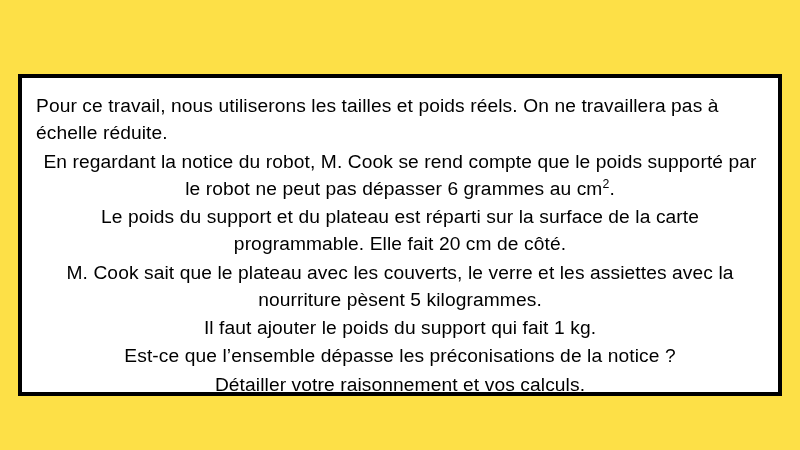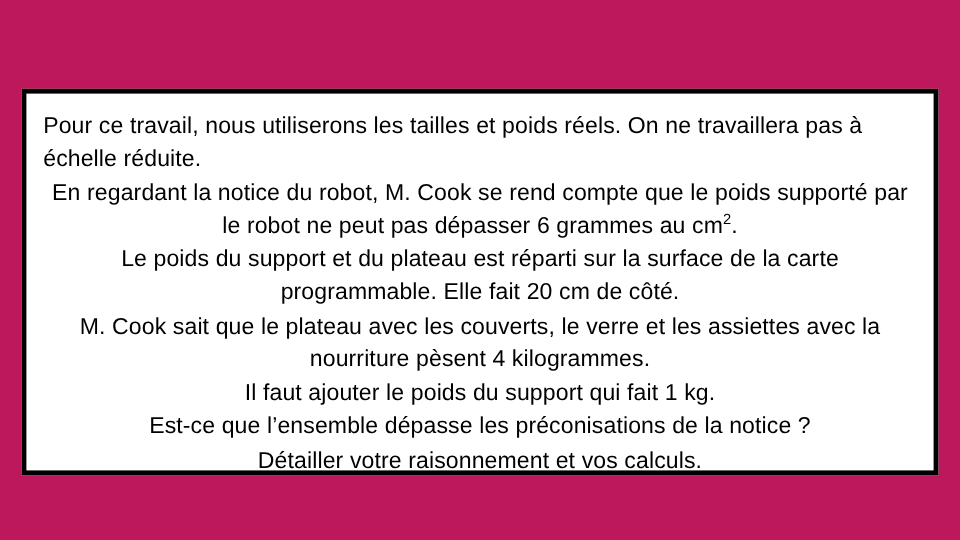--- a/index.html
+++ b/index.html
@@ -10,21 +10,21 @@
     width: 800px;
     height: 450px;
     background: #ffffff;
     font-family: "Liberation Sans", sans-serif;
     overflow: hidden;
   }
   #page {
     position: relative;
     width: 800px;
     height: 450px;
-    background: #be185d;
+    background: #fde047;
   }
   .exercise-box {
     position: absolute;
     left: 18px;
     top: 74px;
     width: 764px;
     height: 322px;
     box-sizing: border-box;
     border: 4px solid #000000;
     background: #ffffff;
@@ -54,21 +54,21 @@
 <div id="page">
 
   <div class="exercise-box">
 
     <p class="para">Pour ce travail, nous utiliserons les tailles et poids réels. On ne travaillera pas à échelle réduite.</p>
 
     <p class="para"><span>En regardant la notice du robot, M. Cook se rend compte que le poids supporté par le robot ne peut pas dépasser 6 grammes au cm</span><sup>2</sup><span>.</span></p>
 
     <p class="para">Le poids du support et du plateau est réparti sur la surface de la carte programmable. Elle fait 20 cm de côté.</p>
 
-    <p class="para">M. Cook sait que le plateau avec les couverts, le verre et les assiettes avec la nourriture pèsent 4 kilogrammes.</p>
+    <p class="para">M. Cook sait que le plateau avec les couverts, le verre et les assiettes avec la nourriture pèsent 5 kilogrammes.</p>
 
     <p class="para">Il faut ajouter le poids du support qui fait 1 kg.</p>
 
     <p class="para">Est-ce que l’ensemble dépasse les préconisations de la notice ?</p>
 
     <p class="para">Détailler votre raisonnement et vos calculs.</p>
 
   </div>
 
 </div>

